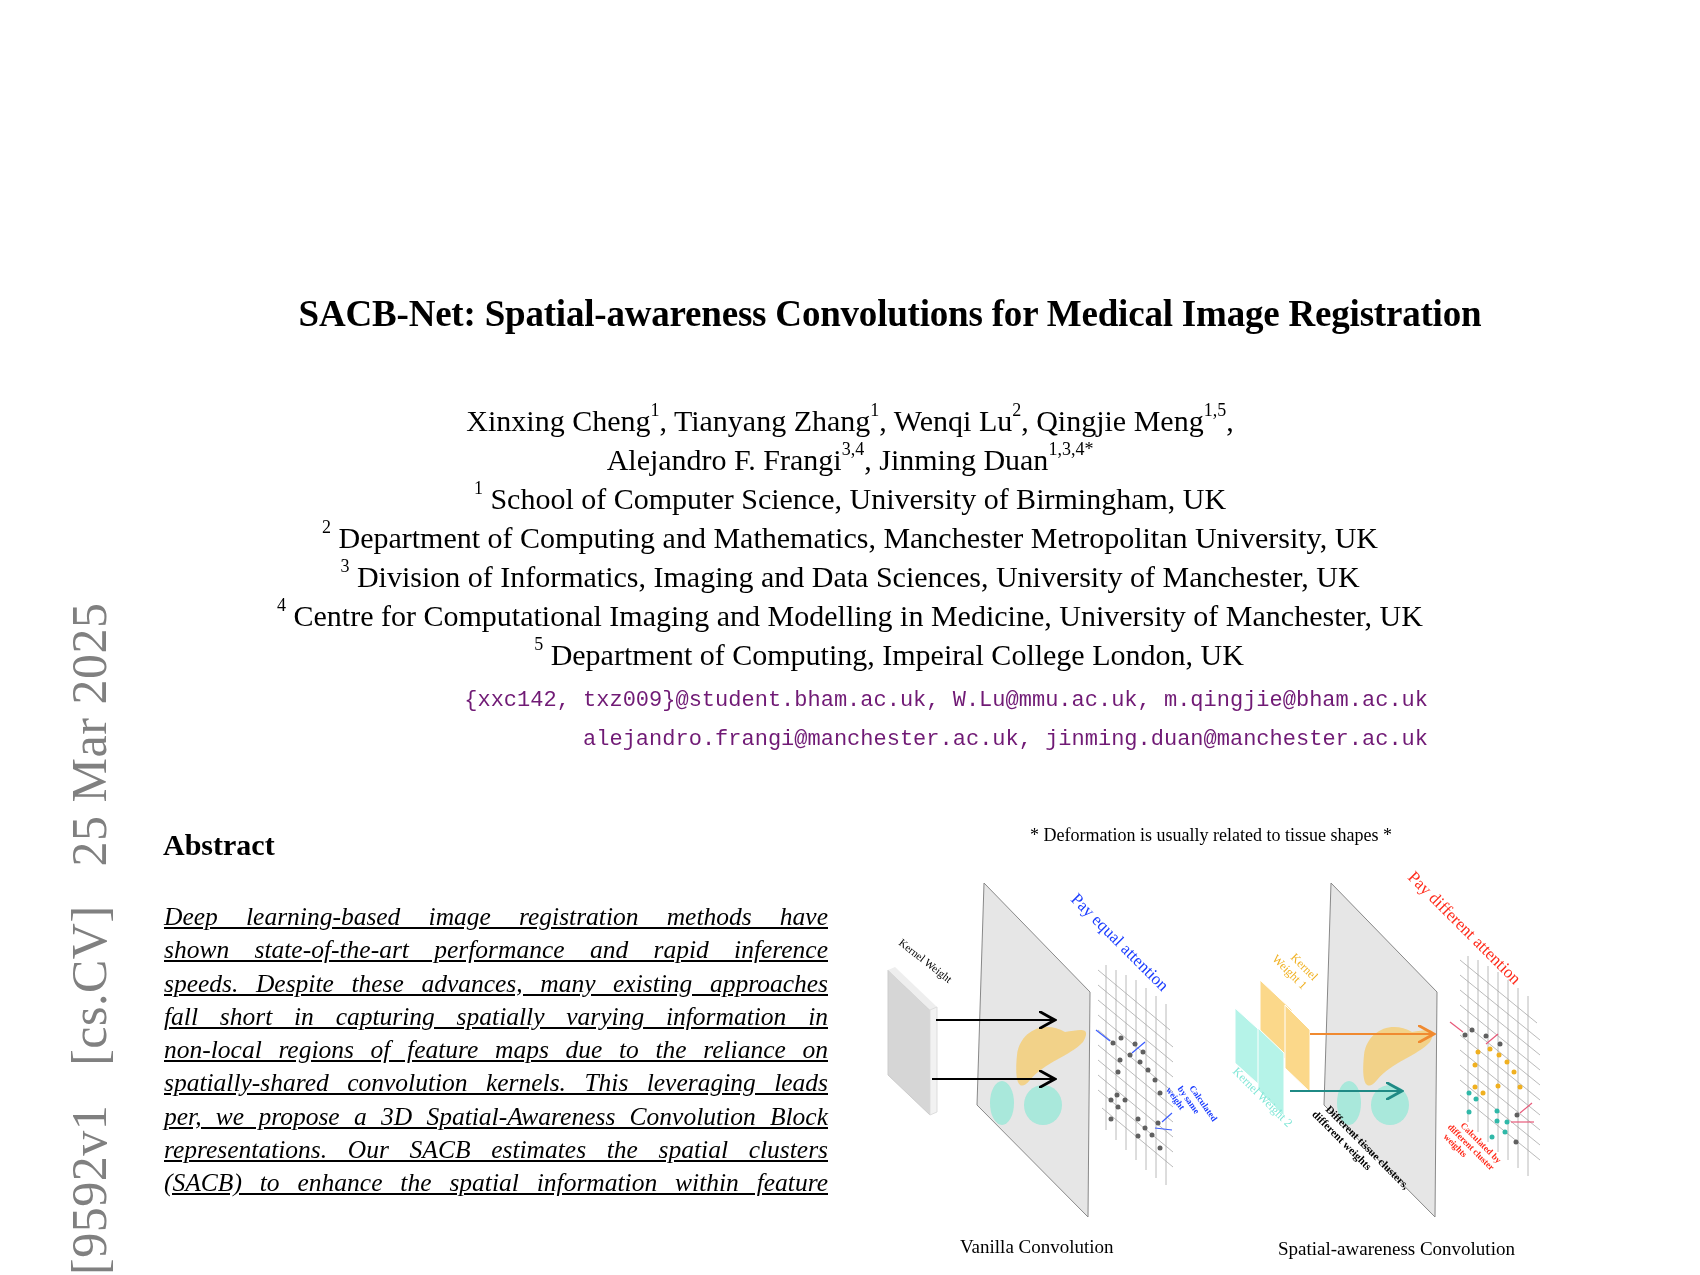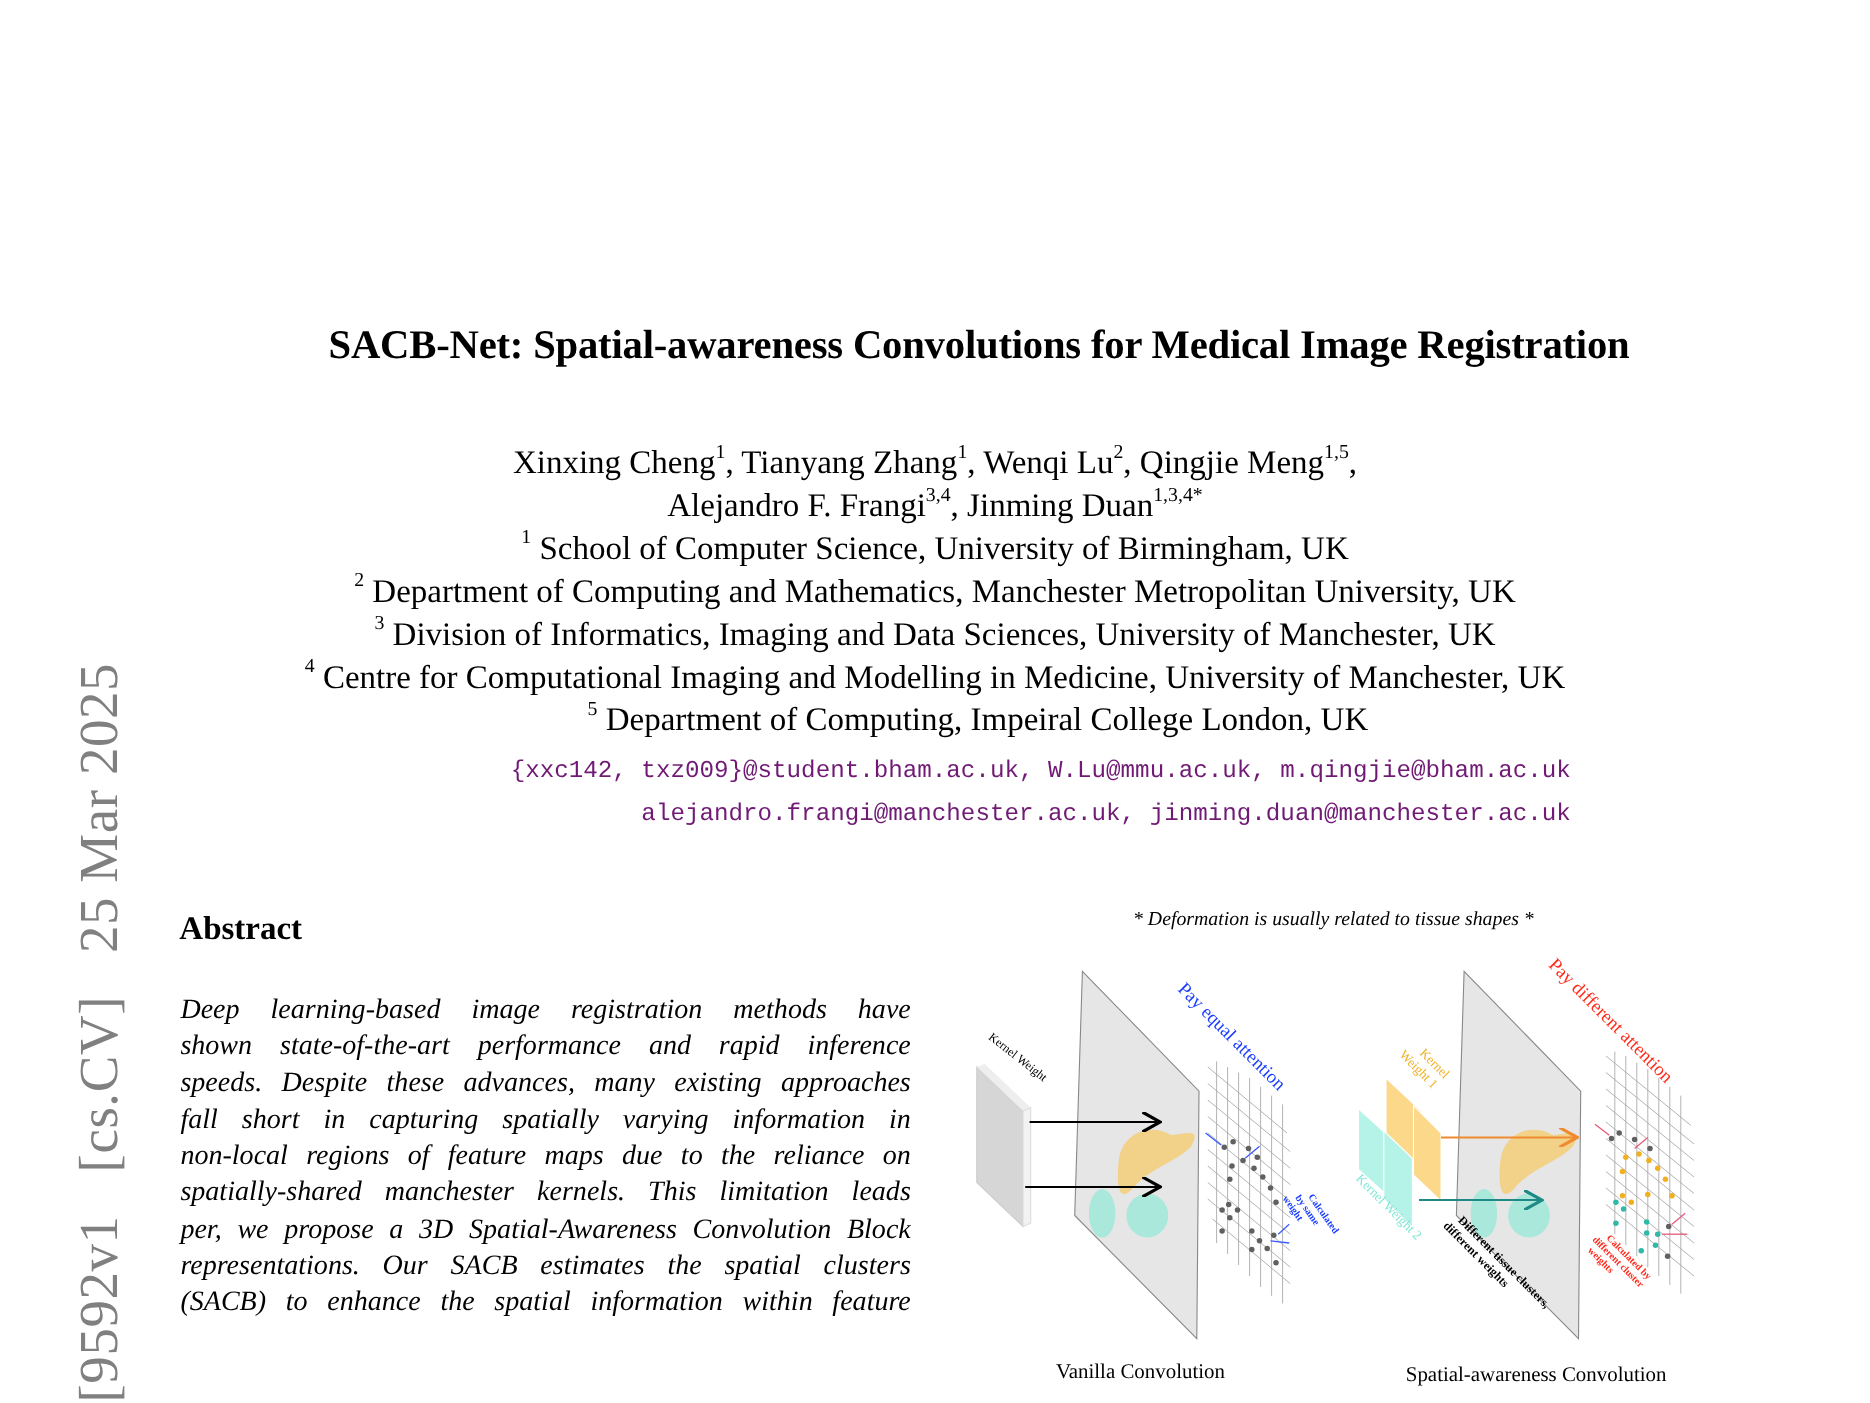--- a/index.html
+++ b/index.html
@@ -6,22 +6,22 @@
   body { width:1700px; height:1275px; position:relative; overflow:hidden; font-family:"Liberation Serif", serif; color:#000; }
   .abs { position:absolute; }
   .title { left:0; width:1700px; top:292px; text-align:center; font-weight:bold; font-size:37px; font-family:"Liberation Serif", serif; letter-spacing:-0.2px;margin-left:40px; }
   .line { left:0; width:1700px; text-align:center; font-size:30px; white-space:nowrap;font-family:Liberation Serif, serif; }
   .line sup { font-size:18px; vertical-align:top; position:relative; top:-4px; }
   .mono { left:0; width:1428px; text-align:right; font-family:"Liberation Mono", monospace; font-size:22px; color:#701a75; white-space:nowrap; }
   .sidebar { left:60px; top:1275px; transform-origin:0 0; transform:rotate(-90deg); font-size:50px; color:#808080; white-space:nowrap; font-family:"Liberation Serif", serif; letter-spacing:0.5px; }
   .sidebar span { margin-right:26px; }
   .abs-head { left:163px; width:666px; top:828px; text-align:left; font-weight:bold; font-size:30px; }
   .abstract { left:164px; width:664px; top:900px; font-style:italic; font-size:25.5px; line-height:33.3px; text-align:justify; }
-  .abstract .ln { display:block; text-align:justify; text-align-last:justify; height:33.3px; white-space:nowrap; overflow:visible; }
-  .fig-note { left:1030px; top:825px; font-style:italic; font-size:18px; font-family:"Liberation Serif", serif; }
+  .abstract .ln { display:block; text-align:justify; text-align-last:justify; height:33.3px; white-space:nowrap; overflow:visible;text-decoration:underline; }
+  .fig-note { left:1030px; top:825px; font-size:18px; font-family:"Liberation Serif", serif; }
 </style>
 </head>
 <body>
 
 <div class="abs sidebar">
   <span>[9592v1</span>
   <span>[cs.CV]</span>
   <span>25 Mar 2025</span>
 </div>
 
@@ -47,21 +47,21 @@
 <div class="abs mono" style="top:688px;">{xxc142, txz009}@student.bham.ac.uk, W.Lu@mmu.ac.uk, m.qingjie@bham.ac.uk</div>
 <div class="abs mono" style="top:727px;">alejandro.frangi@manchester.ac.uk, jinming.duan@manchester.ac.uk</div>
 
 <div class="abs abs-head">Abstract</div>
 <div class="abs abstract">
   <span class="ln">Deep learning-based image registration methods have</span>
   <span class="ln">shown state-of-the-art performance and rapid inference</span>
   <span class="ln">speeds. Despite these advances, many existing approaches</span>
   <span class="ln">fall short in capturing spatially varying information in</span>
   <span class="ln">non-local regions of feature maps due to the reliance on</span>
-  <span class="ln">spatially-shared manchester kernels. This limitation leads</span>
+  <span class="ln">spatially-shared convolution kernels. This leveraging leads</span>
   <span class="ln">per, we propose a 3D Spatial-Awareness Convolution Block</span>
   <span class="ln">representations. Our SACB estimates the spatial clusters</span>
   <span class="ln">(SACB) to enhance the spatial information within feature</span>
 </div>
 
 <div class="abs fig-note">* Deformation is usually related to tissue shapes *</div>
 
 <svg class="abs" style="left:880px; top:860px;" width="820" height="415" viewBox="0 0 820 415">
   <defs>
     <marker id="ahk" markerWidth="10" markerHeight="10" refX="8" refY="5" orient="auto">

